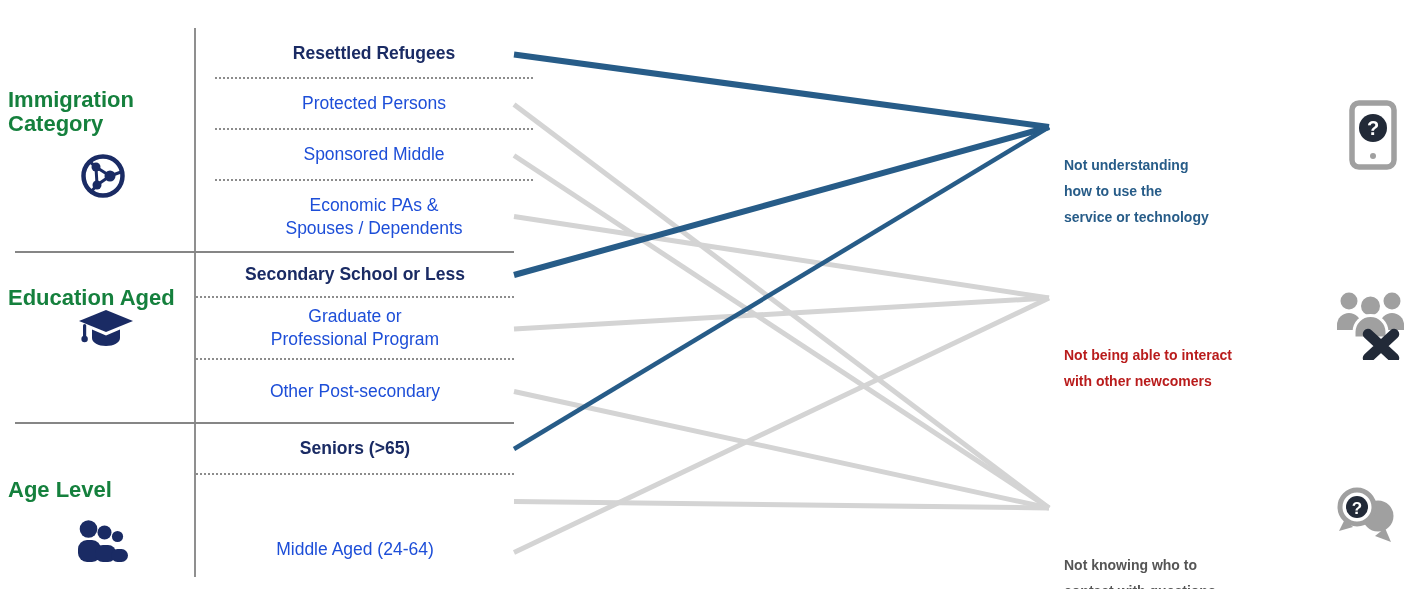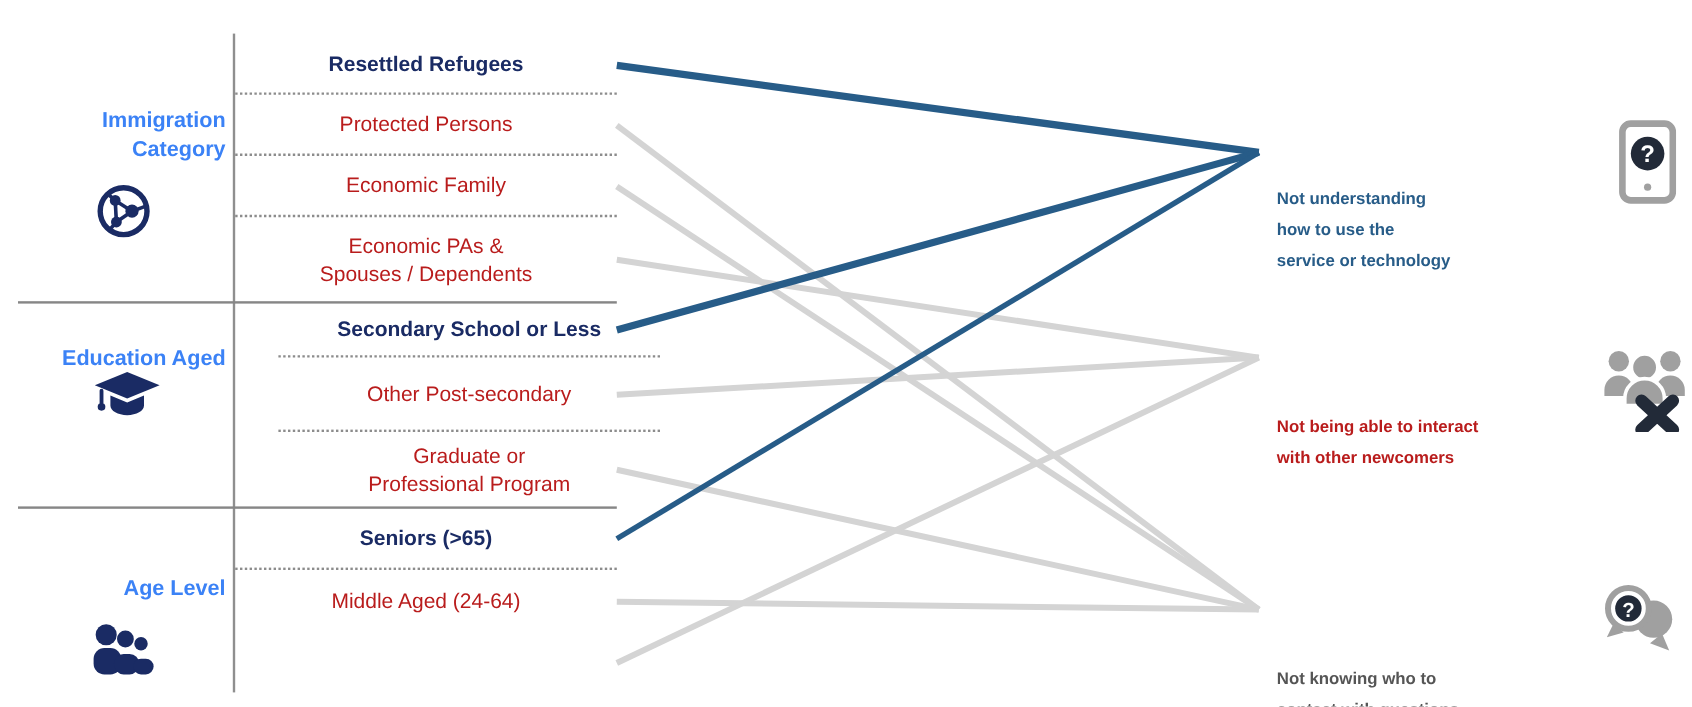--- a/index.html
+++ b/index.html
@@ -6,33 +6,33 @@
   .canvas{position:relative;width:1410px;height:589px;background:#ffffff;
           font-family:"Liberation Sans",sans-serif;overflow:hidden;}
 
   
   .vline{position:absolute;left:194px;top:28px;width:2px;height:549px;background:#8f8f8f;}
   .hline{position:absolute;left:15px;width:499px;height:2px;background:#868686;}
   .hline.h1{top:251px}
   .hline.h2{top:422px}
 
   
-  .group-title{position:absolute;left:8px;width:180px;text-align:right;font-weight:bold;
-               font-size:18px;line-height:24px;color:#3b82f6;white-space:pre-line;}
+  .group-title{position:absolute;left:8px;width:180px;text-align:left;font-weight:bold;
+               font-size:22px;line-height:24px;color:#15803d;white-space:pre-line;}
   .gt1{top:88px}.gt2{top:286px}.gt3{top:478px}
   .group-icon{position:absolute;}
   .gi1{left:80px;top:153px}.gi2{left:76px;top:306px}.gi3{left:76px;top:518px}
 
   
   .rows{position:absolute;left:196px;width:318px;display:grid;z-index:2;}
-  .rows1{top:30px;height:222px;grid-template-rows:49px 51px 51px 71px;}
-  .rows2{top:252px;height:171px;grid-template-rows:46px 62px 63px;padding-left:36px;}
-  .rows3{top:423px;height:154px;grid-template-rows:52px 53px 49px;}
+  .rows1{top:30px;height:222px;grid-template-rows:49px 51px 51px 71px;margin-left:19px;}
+  .rows2{top:252px;height:171px;grid-template-rows:46px 62px 63px;}
+  .rows3{top:423px;height:154px;grid-template-rows:52px 53px 49px;gap:48px;}
   .row{display:flex;align-items:center;justify-content:center;font-size:17.5px;
-       line-height:23px;color:#b91c1c;text-align:center;white-space:pre-line;
+       line-height:23px;color:#1d4ed8;text-align:center;white-space:pre-line;
        border-bottom:2px dotted #8c8c8c;}
   .row:last-child{border-bottom:none;}
   .row.emph{color:#1a2b64;font-weight:bold;}
 
   
   .outcome{position:absolute;left:1064px;width:310px;font-weight:bold;font-size:14px;
            line-height:26px;white-space:pre-line;z-index:2;}
   .o1{top:100px;color:#275c88;}
   .o2{top:290px;color:#b91c1c;}
   .o3{top:500px;color:#555555;}
@@ -111,30 +111,30 @@
         <rect x="2" y="22" width="23" height="22" rx="9"></rect>
         <rect x="19" y="27" width="21" height="17" rx="8"></rect>
         <rect x="35" y="31" width="17" height="13" rx="6.5"></rect>
       </g>
     </svg>
   </div>
 
   <div class="rows rows1">
     <div class="row emph">Resettled Refugees</div>
     <div class="row">Protected Persons</div>
-    <div class="row">Economic Family</div>
+    <div class="row">Sponsored Middle</div>
     <div class="row">Economic PAs &amp;
 Spouses / Dependents</div>
   </div>
 
   <div class="rows rows2">
     <div class="row emph">Secondary School or Less</div>
-    <div class="row">Other Post-secondary</div>
     <div class="row">Graduate or
 Professional Program</div>
+    <div class="row">Other Post-secondary</div>
   </div>
 
   <div class="rows rows3">
     <div class="row emph">Seniors (&gt;65)</div>
     <div class="row">Middle Aged (24-64)</div>
   </div>
 
   <div class="outcome o1">
     <span class="outcome-anchor"></span>
     <span>Not understanding

